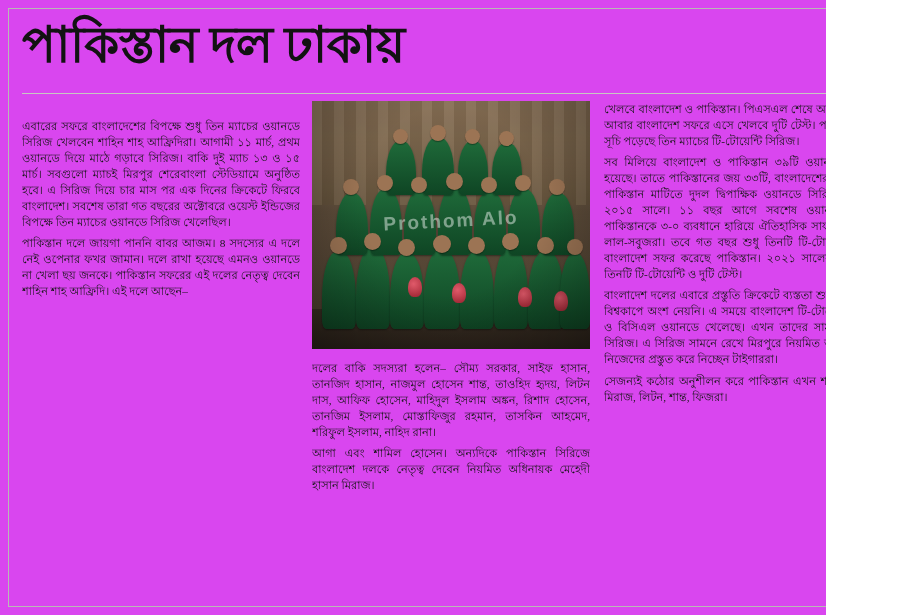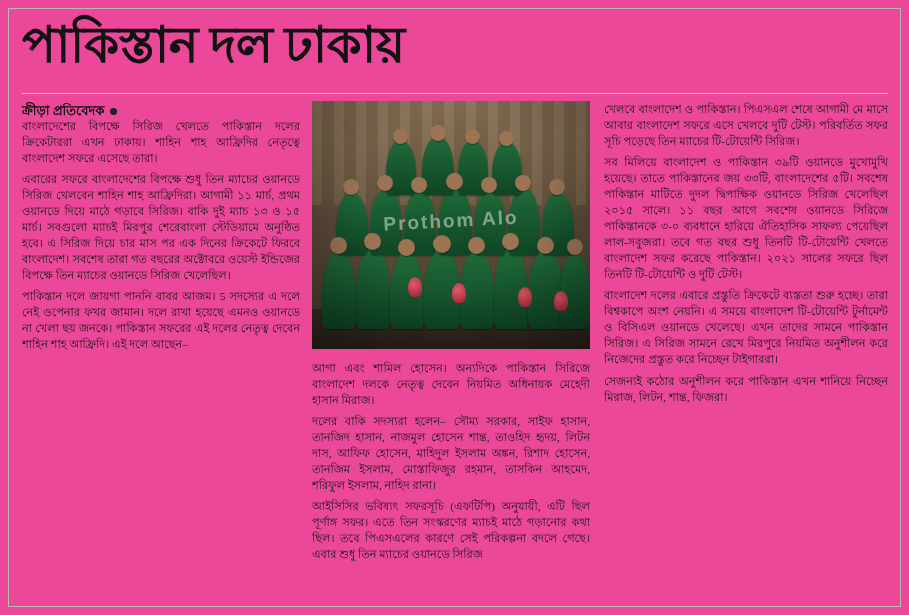--- a/index.html
+++ b/index.html
@@ -2,23 +2,23 @@
 <html><head>
 <meta charset="utf-8">
 <style>
   html, body {
     margin: 0;
     padding: 0;
     background: #ffffff;
   }
   #page {
     position: relative;
-    width: 909px;
+    width: 826px;
     height: 615px;
-    background: #ec4899;
+    background: #d946ef;
     font-family: "Liberation Sans", sans-serif;
     overflow: hidden;
     box-sizing: border-box;
   }
   .frame {
     position: absolute;
     left: 8px;
     top: 8px;
     width: 893px;
     height: 599px;
@@ -181,24 +181,20 @@
 </head>
 <body>
 
 <div id="page">
   <div class="frame"></div>
 
   <div class="headline">পাকিস্তান দল ঢাকায়</div>
 
   <div class="rule"></div>
 
-  <div class="byline">
-    <span>ক্রীড়া প্রতিবেদক</span>
-    <span class="dot"></span>
-  </div>
 
   <div class="photo">
     <div class="sky"></div>
     <div class="wallpanel"></div>
     <div class="floor"></div>
 
     <div class="grn" style="left:10px;  top:150px; width:34px; height:78px;"></div>
     <div class="grn" style="left:44px;  top:146px; width:34px; height:82px;"></div>
     <div class="grn" style="left:78px;  top:152px; width:34px; height:76px;"></div>
     <div class="grn" style="left:112px; top:148px; width:36px; height:80px;"></div>
@@ -247,29 +243,27 @@
     <div class="flower" style="left:206px; top:186px;"></div>
     <div class="flower" style="left:242px; top:190px;"></div>
 
     <div class="shadow"></div>
     <div class="watermark">Prothom Alo</div>
   </div>
 
   <div class="caption"></div>
 
   <div class="col" id="col1">
-    <p>বাংলাদেশের বিপক্ষে সিরিজ খেলতে পাকিস্তান দলের ক্রিকেটাররা এখন ঢাকায়। শাহিন শাহ আফ্রিদির নেতৃত্বে বাংলাদেশ সফরে এসেছে তারা।</p>
     <p>এবারের সফরে বাংলাদেশের বিপক্ষে শুধু তিন ম্যাচের ওয়ানডে সিরিজ খেলবেন শাহিন শাহ আফ্রিদিরা। আগামী ১১ মার্চ, প্রথম ওয়ানডে দিয়ে মাঠে গড়াবে সিরিজ। বাকি দুই ম্যাচ ১৩ ও ১৫ মার্চ। সবগুলো ম্যাচই মিরপুর শেরেবাংলা স্টেডিয়ামে অনুষ্ঠিত হবে। এ সিরিজ দিয়ে চার মাস পর এক দিনের ক্রিকেটে ফিরবে বাংলাদেশ। সবশেষ তারা গত বছরের অক্টোবরে ওয়েস্ট ইন্ডিজের বিপক্ষে তিন ম্যাচের ওয়ানডে সিরিজ খেলেছিল।</p>
-    <p>পাকিস্তান দলে জায়গা পাননি বাবর আজম। 5 সদস্যের এ দলে নেই ওপেনার ফখর জামান। দলে রাখা হয়েছে এমনও ওয়ানডে না খেলা ছয় জনকে। পাকিস্তান সফরের এই দলের নেতৃত্ব দেবেন শাহিন শাহ আফ্রিদি। এই দলে আছেন–</p>
+    <p>পাকিস্তান দলে জায়গা পাননি বাবর আজম। 8 সদস্যের এ দলে নেই ওপেনার ফখর জামান। দলে রাখা হয়েছে এমনও ওয়ানডে না খেলা ছয় জনকে। পাকিস্তান সফরের এই দলের নেতৃত্ব দেবেন শাহিন শাহ আফ্রিদি। এই দলে আছেন–</p>
   </div>
 
   <div class="col" id="col2">
+    <p>দলের বাকি সদস্যরা হলেন– সৌম্য সরকার, সাইফ হাসান, তানজিদ হাসান, নাজমুল হোসেন শান্ত, তাওহিদ হৃদয়, লিটন দাস, আফিফ হোসেন, মাহিদুল ইসলাম অঙ্কন, রিশাদ হোসেন, তানজিম ইসলাম, মোস্তাফিজুর রহমান, তাসকিন আহমেদ, শরিফুল ইসলাম, নাহিদ রানা।</p>
     <p>আগা এবং শামিল হোসেন। অন্যদিকে পাকিস্তান সিরিজে বাংলাদেশ দলকে নেতৃত্ব দেবেন নিয়মিত অধিনায়ক মেহেদী হাসান মিরাজ।</p>
-    <p>দলের বাকি সদস্যরা হলেন– সৌম্য সরকার, সাইফ হাসান, তানজিদ হাসান, নাজমুল হোসেন শান্ত, তাওহিদ হৃদয়, লিটন দাস, আফিফ হোসেন, মাহিদুল ইসলাম অঙ্কন, রিশাদ হোসেন, তানজিম ইসলাম, মোস্তাফিজুর রহমান, তাসকিন আহমেদ, শরিফুল ইসলাম, নাহিদ রানা।</p>
-    <p>আইসিসির ভবিষ্যৎ সফরসূচি (এফটিপি) অনুযায়ী, এটি ছিল পূর্ণাঙ্গ সফর। এতে তিন সংস্করণের ম্যাচই মাঠে গড়ানোর কথা ছিল। তবে পিএসএলের কারণে সেই পরিকল্পনা বদলে গেছে। এবার শুধু তিন ম্যাচের ওয়ানডে সিরিজ</p>
   </div>
 
   <div class="col" id="col3">
     <p>খেলবে বাংলাদেশ ও পাকিস্তান। পিএসএল শেষে আগামী মে মাসে আবার বাংলাদেশ সফরে এসে খেলবে দুটি টেস্ট। পরিবর্তিত সফর সূচি পড়েছে তিন ম্যাচের টি-টোয়েন্টি সিরিজ।</p>
     <p>সব মিলিয়ে বাংলাদেশ ও পাকিস্তান ৩৯টি ওয়ানডে মুখোমুখি হয়েছে। তাতে পাকিস্তানের জয় ৩৩টি, বাংলাদেশের ৫টি। সবশেষ পাকিস্তান মাটিতে দুদল দ্বিপাক্ষিক ওয়ানডে সিরিজ খেলেছিল ২০১৫ সালে। ১১ বছর আগে সবশেষ ওয়ানডে সিরিজে পাকিস্তানকে ৩-০ ব্যবধানে হারিয়ে ঐতিহাসিক সাফল্য পেয়েছিল লাল-সবুজরা। তবে গত বছর শুধু তিনটি টি-টোয়েন্টি খেলতে বাংলাদেশ সফর করেছে পাকিস্তান। ২০২১ সালের সফরে ছিল তিনটি টি-টোয়েন্টি ও দুটি টেস্ট।</p>
     <p>বাংলাদেশ দলের এবারে প্রস্তুতি ক্রিকেটে ব্যস্ততা শুরু হচ্ছে। তারা বিশ্বকাপে অংশ নেয়নি। এ সময়ে বাংলাদেশ টি-টোয়েন্টি টুর্নামেন্ট ও বিসিএল ওয়ানডে খেলেছে। এখন তাদের সামনে পাকিস্তান সিরিজ। এ সিরিজ সামনে রেখে মিরপুরে নিয়মিত অনুশীলন করে নিজেদের প্রস্তুত করে নিচ্ছেন টাইগাররা।</p>
     <p>সেজন্যই কঠোর অনুশীলন করে পাকিস্তান এখন শানিয়ে নিচ্ছেন মিরাজ, লিটন, শান্ত, ফিজরা।</p>
   </div>
 </div>
 

